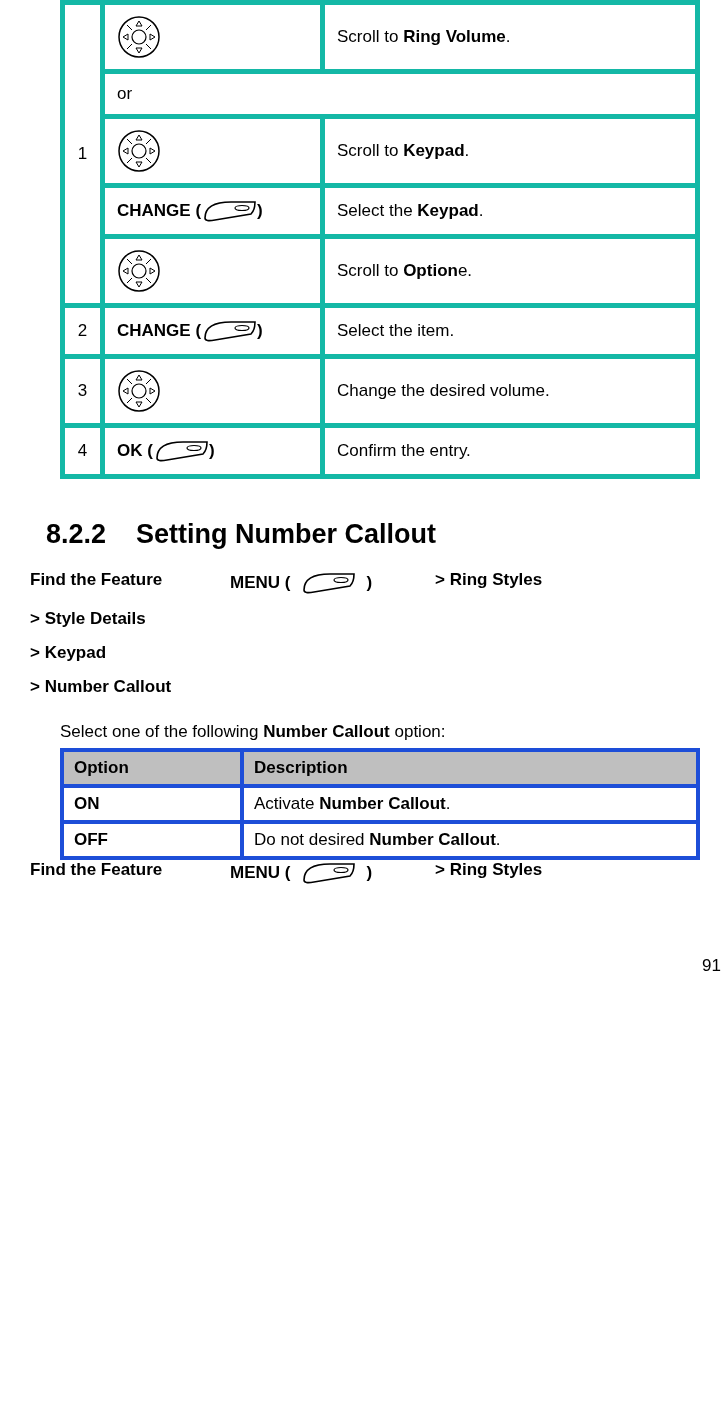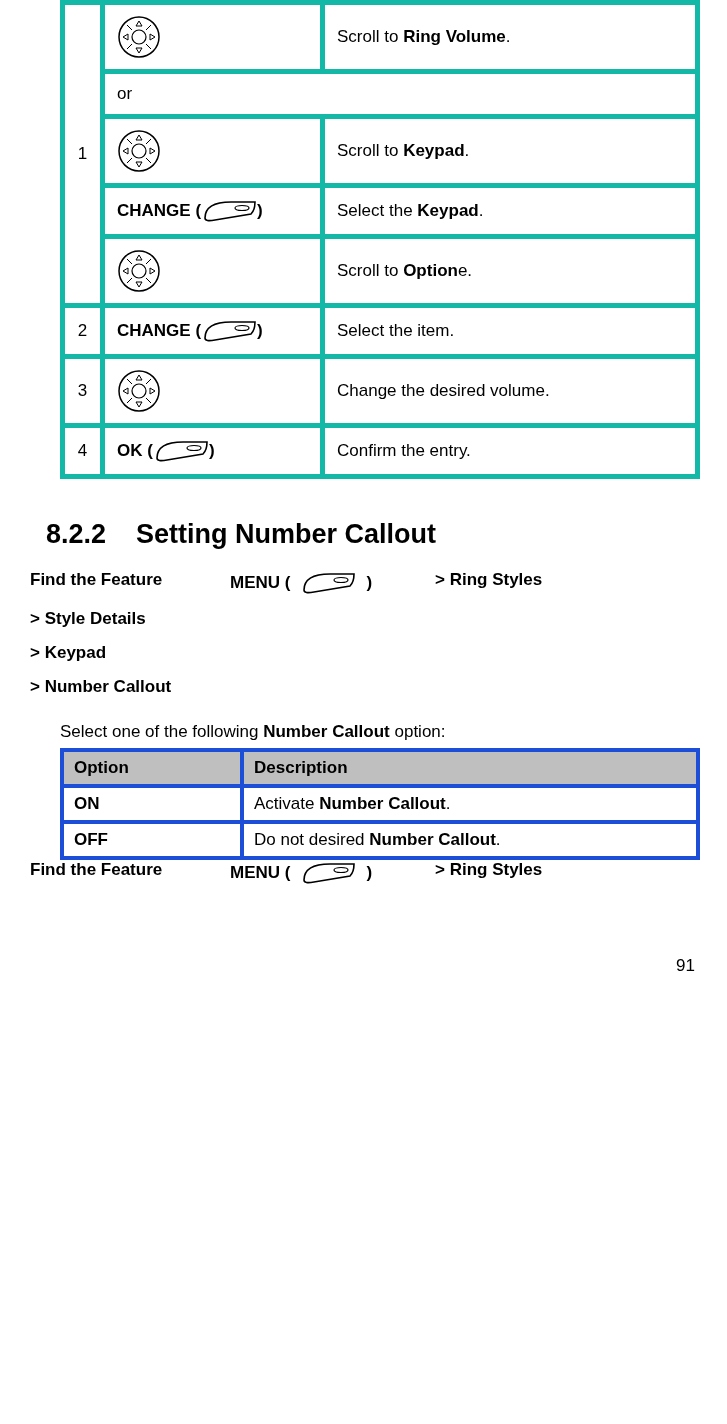--- a/index.html
+++ b/index.html
@@ -85,21 +85,21 @@
     background: #bfbfbf;
     font-weight: bold;
   }
   table.opts td.optname {
     font-weight: bold;
     width: 180px;
   }
   .pagenum {
     text-align: right;
     font-size: 17px;
-    padding-right: 32px;
+    padding-right: 6px;
     margin-top: 34px;
   }
   svg.nav-icon { vertical-align: middle; }
   svg.soft-icon { vertical-align: middle; }
   .change-wrap { display: inline-flex; align-items: center; font-weight: bold; font-size: 17px; }
 </style>
 </head>
 <body>
 
 <svg width="0" height="0" style="position:absolute">

